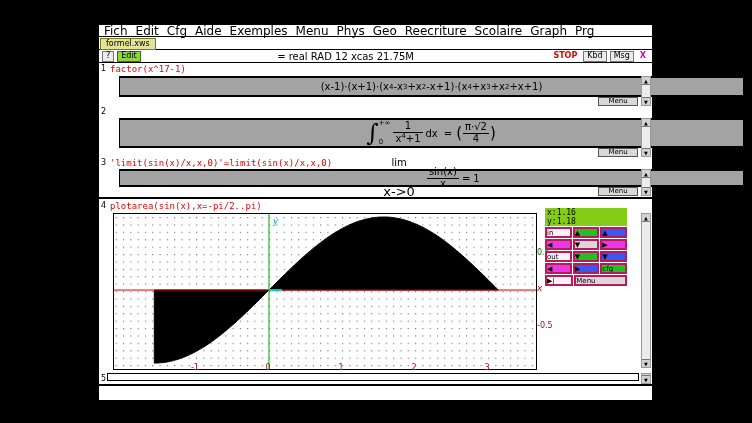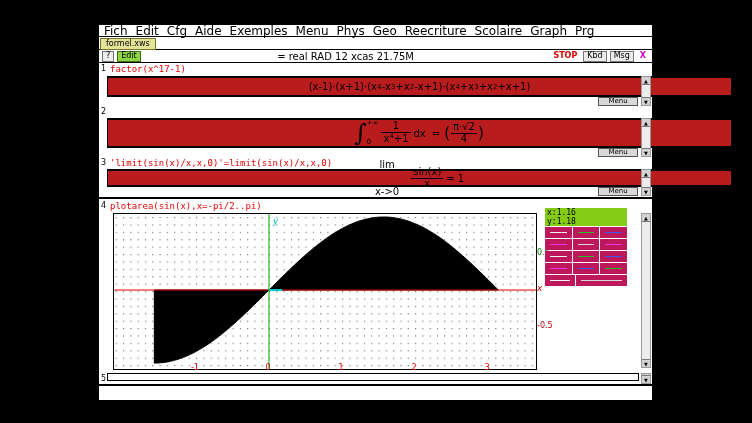--- a/index.html
+++ b/index.html
@@ -25,35 +25,35 @@
   .status{flex:1;text-align:center;font-size:10px;}
   .stop{color:#e00000;font-weight:bold;border:none;background:none;}
   .xbtn{color:#d000d0;font-weight:bold;border:none;background:none;}
 
   
   .irow{position:absolute;left:0;width:552px;height:12px;}
   .lvl{position:absolute;left:2px;top:1px;width:8px;font-size:8px;}
   .cmd{position:absolute;left:11px;right:14px;top:1px;font-size:9px;color:#e80000;
        font-family:"DejaVu Sans Mono",monospace;white-space:nowrap;overflow:hidden;}
 
-  .ansbox{position:absolute;left:8px;width:625px;background:#b91c1c;border:1px solid #000;
+  .ansbox{position:absolute;left:20px;width:625px;background:#a3a3a3;border:1px solid #000;
           border-top:2px solid #000;border-bottom:2px solid #000;box-sizing:border-box;
           display:flex;align-items:center;justify-content:center;}
   .fm{display:inline-flex;align-items:center;font-size:10px;white-space:nowrap;}
   .fm sup{font-size:7px;}
   .mx{margin:0 3px;}
   .frac{display:inline-flex;flex-direction:column;text-align:center;line-height:1.05;vertical-align:middle;}
   .frac .num{border-bottom:1px solid #000;padding:0 2px;}
   .frac .den{padding:0 2px;}
   .isign{font-size:24px;line-height:22px;font-family:"DejaVu Serif",serif;}
   .ilims{display:inline-flex;flex-direction:column;justify-content:space-between;height:26px;
          font-size:7px;line-height:1;margin-right:3px;}
   .paren{font-size:15px;margin:0 1px;}
   .limcol{display:inline-flex;flex-direction:column;align-items:center;line-height:1;}
-  .limunder{font-size:10px;margin-top:17px;}
+  .limunder{font-size:13px;margin-top:17px;}
 
   .menubtn{position:absolute;left:499px;width:40px;height:9px;background:#d8d8d8;border:1px solid #555;
            box-sizing:border-box;font-size:7px;line-height:7px;text-align:center;}
 
   .rail{position:absolute;left:542px;width:10px;background:#ececec;border:1px solid #999;box-sizing:border-box;}
   .rail .ar{position:absolute;left:0;width:100%;height:8px;font-size:5px;line-height:8px;text-align:center;
             background:#d2d2d2;border-bottom:1px solid #777;box-sizing:border-box;}
   .rail .dn{bottom:0;border-bottom:none;border-top:1px solid #777;}
 
   .sep{position:absolute;left:0;width:100%;height:2px;background:#000;}
@@ -64,22 +64,22 @@
   .xticks .xtk{position:absolute;transform:translateX(-50%);color:#dd0000;font-size:8px;}
   .yticks{position:absolute;left:438px;top:188px;width:30px;height:155px;}
   .yticks .ytk{position:absolute;left:0;font-size:8px;}
   .xname{position:absolute;left:438px;top:258px;color:#dd0000;font-size:9px;font-style:italic;}
 
   
   .gpanel{position:absolute;left:446px;top:183px;width:82px;}
   .coord{background:#84cc16;height:9px;line-height:9px;font-size:8px;padding-left:2px;
          font-family:"DejaVu Sans Mono",monospace;}
   .btnrow{display:flex;gap:1px;margin-top:1px;height:11px;}
-  .gbtn{flex:1;background:#d9d9d9;border:5px solid #be185d;box-sizing:border-box;font-size:7px;
-        line-height:9px;text-align:right;overflow:hidden;}
+  .gbtn{flex:1;background:#d9d9d9;border:2px solid #be185d;box-sizing:border-box;font-size:7px;
+        line-height:9px;text-align:left;overflow:hidden;}
   .gbtn.w{background:#f4f4f4;}
   .gbtn.g{background:#22c022;}
   .gbtn.b{background:#3858f0;}
   .gbtn.m{background:#e838e8;}
   .gbtn.wide{flex:2;}
 
   .hscroll{position:absolute;left:8px;top:348px;width:532px;height:8px;border:1px solid #000;
            background:#fff;box-sizing:border-box;}
   .endline{position:absolute;left:0;top:359px;width:100%;height:2px;background:#000;}
 </style>

